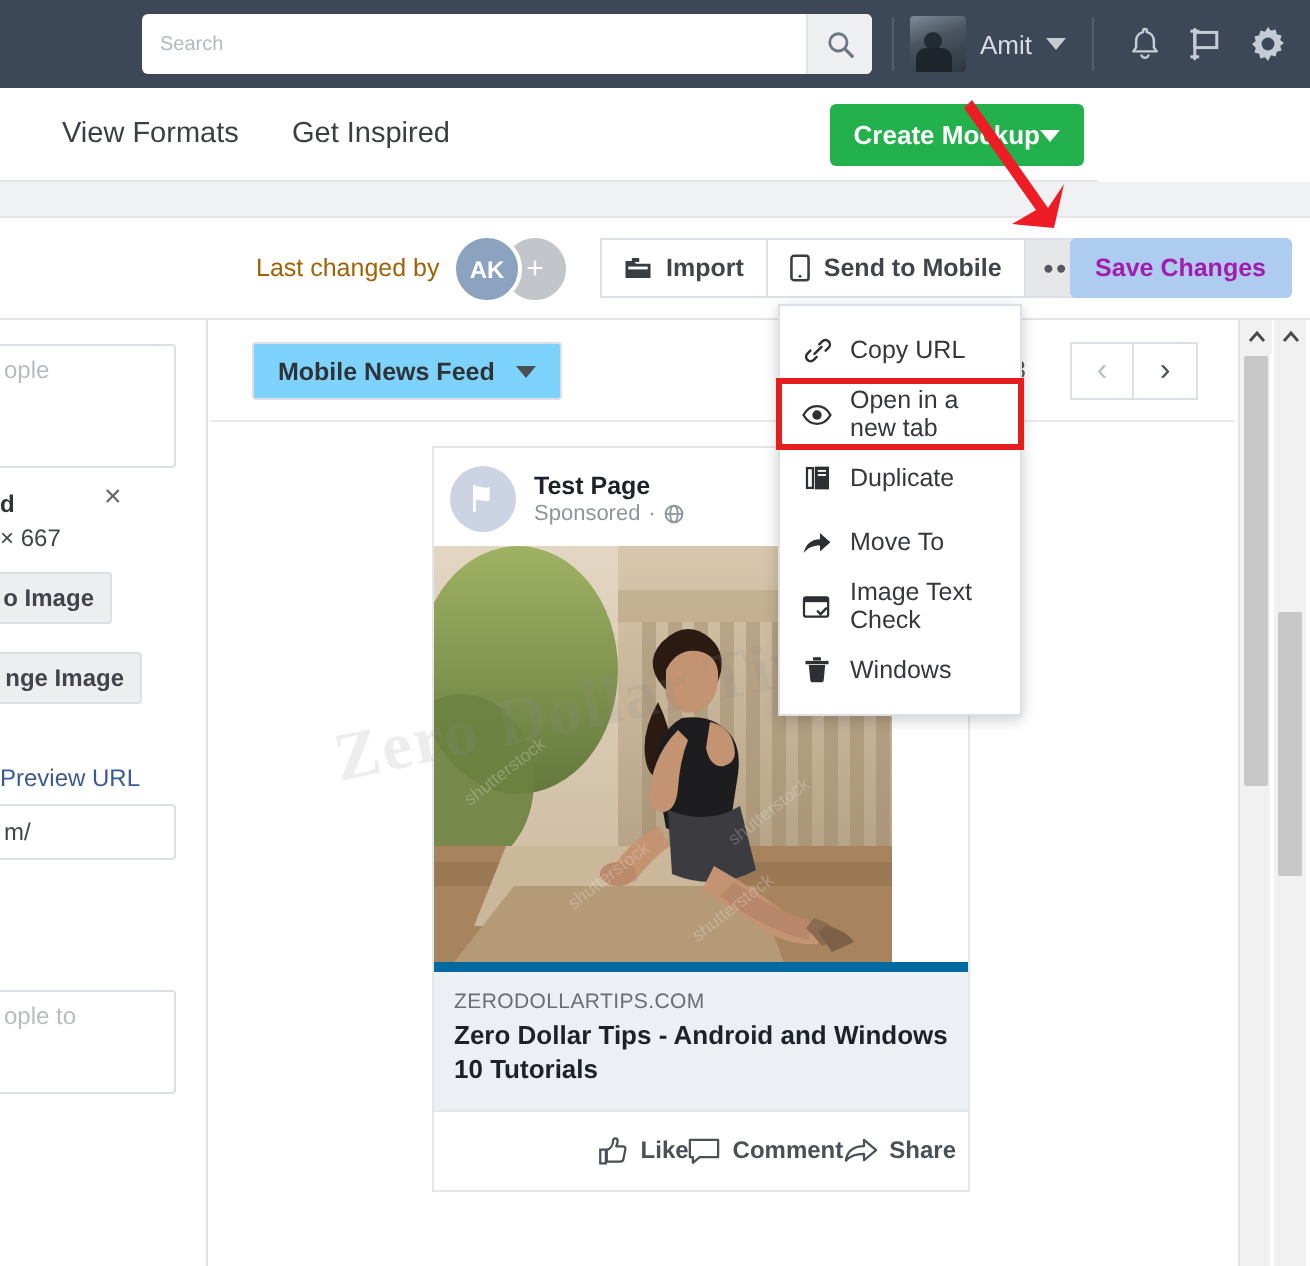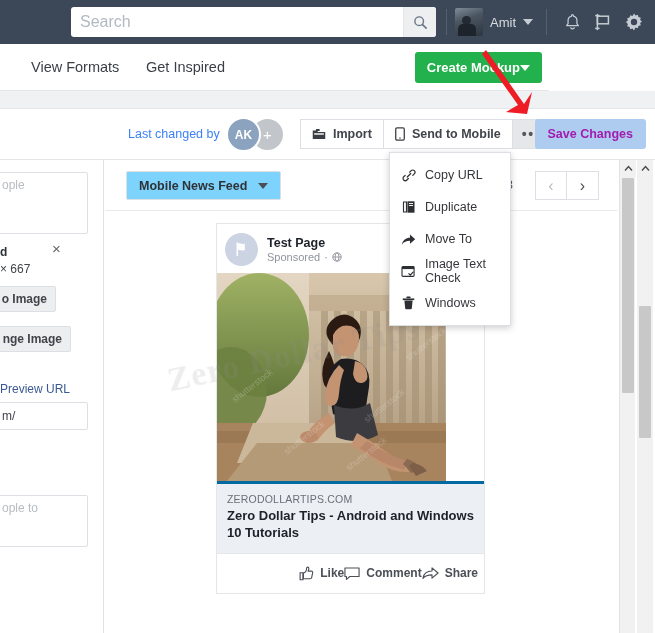--- a/index.html
+++ b/index.html
@@ -19,21 +19,21 @@
   }
   .search-wrap {
     position: absolute; left: 71px; top: 7px;
     width: 365px; height: 30px;
     background: #ffffff; border-radius: 3px;
     display: flex; align-items: center;
   }
   .search-input {
     flex: 1; height: 36px; border: none; outline: none;
     background: transparent; padding-left: 9px;
-    font-size: 16px; color: #be185d;
+    font-size: 10px; color: #be185d;
     font-family: "Liberation Sans", sans-serif;
   }
   .search-input::placeholder { color: #b3b9c0; }
   .search-btn {
     width: 33px; height: 30px; background: #edeff1;
     border: none; border-left: 1px solid #e2e4e7;
     border-radius: 0 3px 3px 0;
     display: flex; align-items: center; justify-content: center;
     cursor: pointer;
   }
@@ -84,21 +84,21 @@
     background: #f0f1f2; border-bottom: 1px solid #e3e5e8;
   }
 
   
   .actionbar {
     position: absolute; top: 109px; left: 0; width: 655px; height: 51px;
     background: #ffffff; border-bottom: 1px solid #e3e5e8;
   }
   .lastchanged {
     position: absolute; left: 128px; top: 18px;
-    font-size: 12.5px; color: #3b82f6;
+    font-size: 12.5px; color: #a16207;
   }
   .av-circle {
     position: absolute; top: 8px; width: 35px; height: 35px; border-radius: 50%;
     display: flex; align-items: center; justify-content: center;
     font-size: 12px; font-weight: bold; color: #ffffff; cursor: pointer;
   }
   .av-ak { left: 226px; background: #8ba3bf; border: 2px solid #fff; z-index: 2; }
   .av-plus { left: 250px; background: #c2c6ca; border: 2px solid #fff; z-index: 1; font-weight: normal; font-size: 15px; }
 
   .btn-group { position: absolute; left: 300px; top: 10px; display: flex; height: 30px; }
@@ -187,21 +187,21 @@
     background: #ffffff; border: 1px solid #e4e6e9;
   }
   .fb-head { display: flex; align-items: center; gap: 9px; padding: 9px 8px 7px 8px; }
   .fb-avatar {
     width: 33px; height: 33px; border-radius: 50%; background: #ccd3e3;
     display: flex; align-items: center; justify-content: center; flex: none;
   }
   .fb-page { font-size: 12.5px; font-weight: bold; color: #1d2129; line-height: 1.25; }
   .fb-sub { font-size: 11px; color: #90949c; display: flex; align-items: center; gap: 4px; }
   .fb-photo { position: relative; width: 100%; height: 208px; overflow: hidden; }
-  .fb-linkbox { background: #eceff3; border-top: 3px solid #0369a1; padding: 9px 10px 11px 10px; }
+  .fb-linkbox { background: #eceff3; border-top: 5px solid #0369a1; padding: 9px 10px 11px 10px; }
   .fb-domain { font-size: 10.5px; color: #6a6f77; letter-spacing: .2px; }
   .fb-title { font-size: 13px; font-weight: bold; color: #1d2129; line-height: 1.3; margin-top: 3px; }
   .fb-actions {
     display: flex; border-top: 1px solid #e4e6e9; height: 40px; align-items: center;
     justify-content: flex-end; padding: 0 6px;
   }
   .fb-act {
     display: flex; align-items: center; gap: 6px; font-size: 12px;
     color: #4b4f56; font-weight: bold; cursor: pointer;
   }
@@ -489,20 +489,29 @@
       <span class="menu-ico">
         <svg width="14" height="13" viewBox="0 0 15 14">
           <path d="M5.6 8.6L9.4 4.8" stroke="#2d2f33" stroke-width="1.3" stroke-linecap="round" fill="none"></path>
           <path d="M8.2 3.4l1.6-1.6a2.4 2.4 0 013.4 3.4L11.6 6.8" fill="none" stroke="#2d2f33" stroke-width="1.3" stroke-linecap="round"></path>
           <path d="M6.8 10.2l-1.6 1.6a2.4 2.4 0 01-3.4-3.4L3.4 6.8" fill="none" stroke="#2d2f33" stroke-width="1.3" stroke-linecap="round"></path>
         </svg>
       </span>
       <span>Copy URL</span>
     </div>
 
+    <div class="menu-item highlight">
+      <span class="menu-ico">
+        <svg width="15" height="11" viewBox="0 0 16 11">
+          <path d="M.8 5.5C2.6 2.3 5.1.8 8 .8s5.4 1.5 7.2 4.7C13.4 8.7 10.9 10.2 8 10.2S2.6 8.7.8 5.5z" fill="none" stroke="#2d2f33" stroke-width="1.2"></path>
+          <circle cx="8" cy="5.5" r="2.5" fill="#2d2f33"></circle>
+        </svg>
+      </span>
+      <span>Open in a new tab</span>
+    </div>
 
     <div class="menu-item">
       <span class="menu-ico">
         <svg width="14" height="14" viewBox="0 0 15 15">
           <path d="M1.6 2.2h3.2v10.6H1.6z" fill="none" stroke="#2d2f33" stroke-width="1.2"></path>
           <path d="M5.8 1.4h7.6v12.2H5.8z" fill="#2d2f33"></path>
           <rect x="7.4" y="3.2" width="4.4" height="1" fill="#fff"></rect>
           <rect x="7.4" y="5.4" width="4.4" height="1" fill="#fff"></rect>
         </svg>
       </span>

